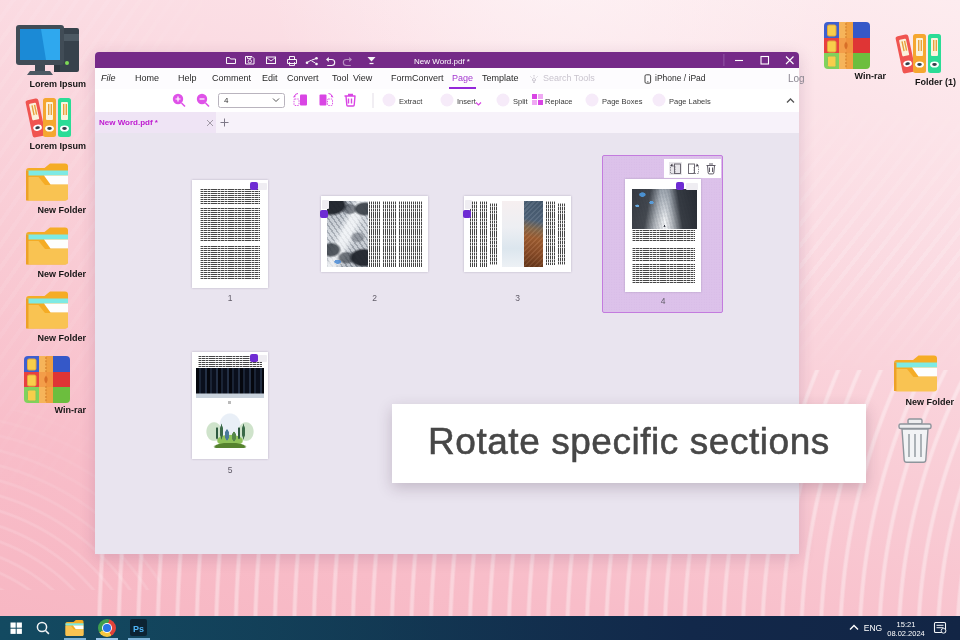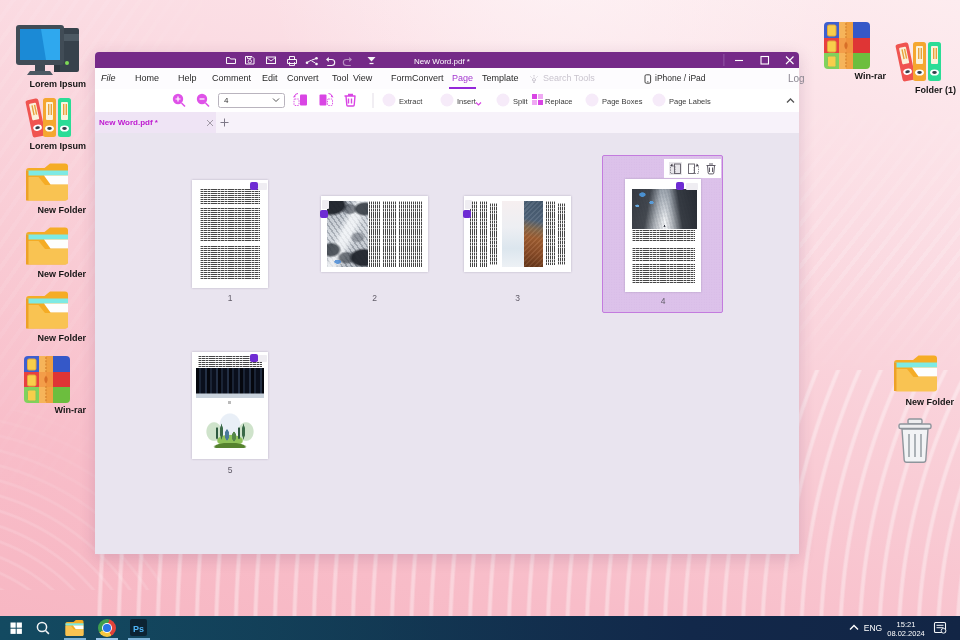--- a/index.html
+++ b/index.html
@@ -254,21 +254,21 @@
         <path d="M22,1 v15 M22,30 v16" stroke="#DC8A34" stroke-width="1.6" stroke-dasharray="2 1.3" fill="none"></path>
         <path d="M22,19.5 q3.2,4 0,8 q-3.2,-4 0,-8" fill="#D86F28"></path>
         <rect x="3.5" y="3" width="8.5" height="11" rx="1.5" fill="#F8CE4B" stroke="#E2A93C" stroke-width="1"></rect>
         <rect x="3.5" y="19" width="8.5" height="11" rx="1.5" fill="#F8CE4B" stroke="#E2A93C" stroke-width="1"></rect>
         <rect x="3.5" y="34" width="8.5" height="11" rx="1.5" fill="#F8CE4B" stroke="#8BC45A" stroke-width="1"></rect>
       </g>
     </svg>
     <div class="lbl">Win-rar</div>
   </div>
 
-  <div class="dicon" style="left:878px; top:40px; width:78px;">
+  <div class="dicon" style="left:878px; top:32px; width:78px;">
     <svg width="52" height="43" viewBox="0 0 52 43" style="display:block;margin:0 auto;">
       <g transform="rotate(-12 14 22)">
         <rect x="8" y="3" width="13" height="38" rx="2.5" fill="#F05450"></rect>
         <rect x="11" y="7" width="7" height="17" rx="1" fill="#FBF2DC"></rect>
         <rect x="13" y="9" width="1.4" height="10" fill="#E8A23C"></rect>
         <rect x="15.6" y="9" width="1.4" height="10" fill="#E8A23C"></rect>
         <ellipse cx="14.5" cy="32" rx="4.4" ry="3.1" fill="#fff"></ellipse>
         <ellipse cx="14.5" cy="32" rx="2.3" ry="1.4" fill="#333F49"></ellipse>
       </g>
       <g>
@@ -511,20 +511,23 @@
         <div id="ph5" style="position:absolute;left:4px;top:16px;width:68px;height:30px;"></div>
         <div style="position:absolute;left:36px;top:49px;width:3px;height:3px;background:#bbb;"></div>
         <div id="il5" style="position:absolute;left:13px;top:55px;width:50px;height:41px;"></div>
         <div class="badge" style="right:10px; top:2px;"></div>
         <div class="chip" style="right:1px; top:3px; width:9px; height:7px;"></div>
       </div>
       <div class="pnum" style="left:97px; top:332px; width:76px;">5</div>
     </div>
   </div>
 
+  <div id="overlay">
+      <span>Rotate specific sections</span>
+    </div>
 
   <div id="taskbar">
     <div style="position:absolute;left:98px;top:3px;width:18px;height:18px;border-radius:50%;
         background:conic-gradient(from 15deg, #E0433B 0 135deg, #F4C63F 135deg 225deg, #3E9F4E 225deg 360deg);">
       <div style="position:absolute;left:50%;top:50%;width:10px;height:10px;margin:-5px 0 0 -5px;border-radius:50%;background:#fff;"></div>
       <div style="position:absolute;left:50%;top:50%;width:7.5px;height:7.5px;margin:-3.75px 0 0 -3.75px;border-radius:50%;background:#2A76E8;"></div>
     </div>
     <svg width="960" height="24" viewBox="0 0 960 24">
 
       <g fill="#fff">

